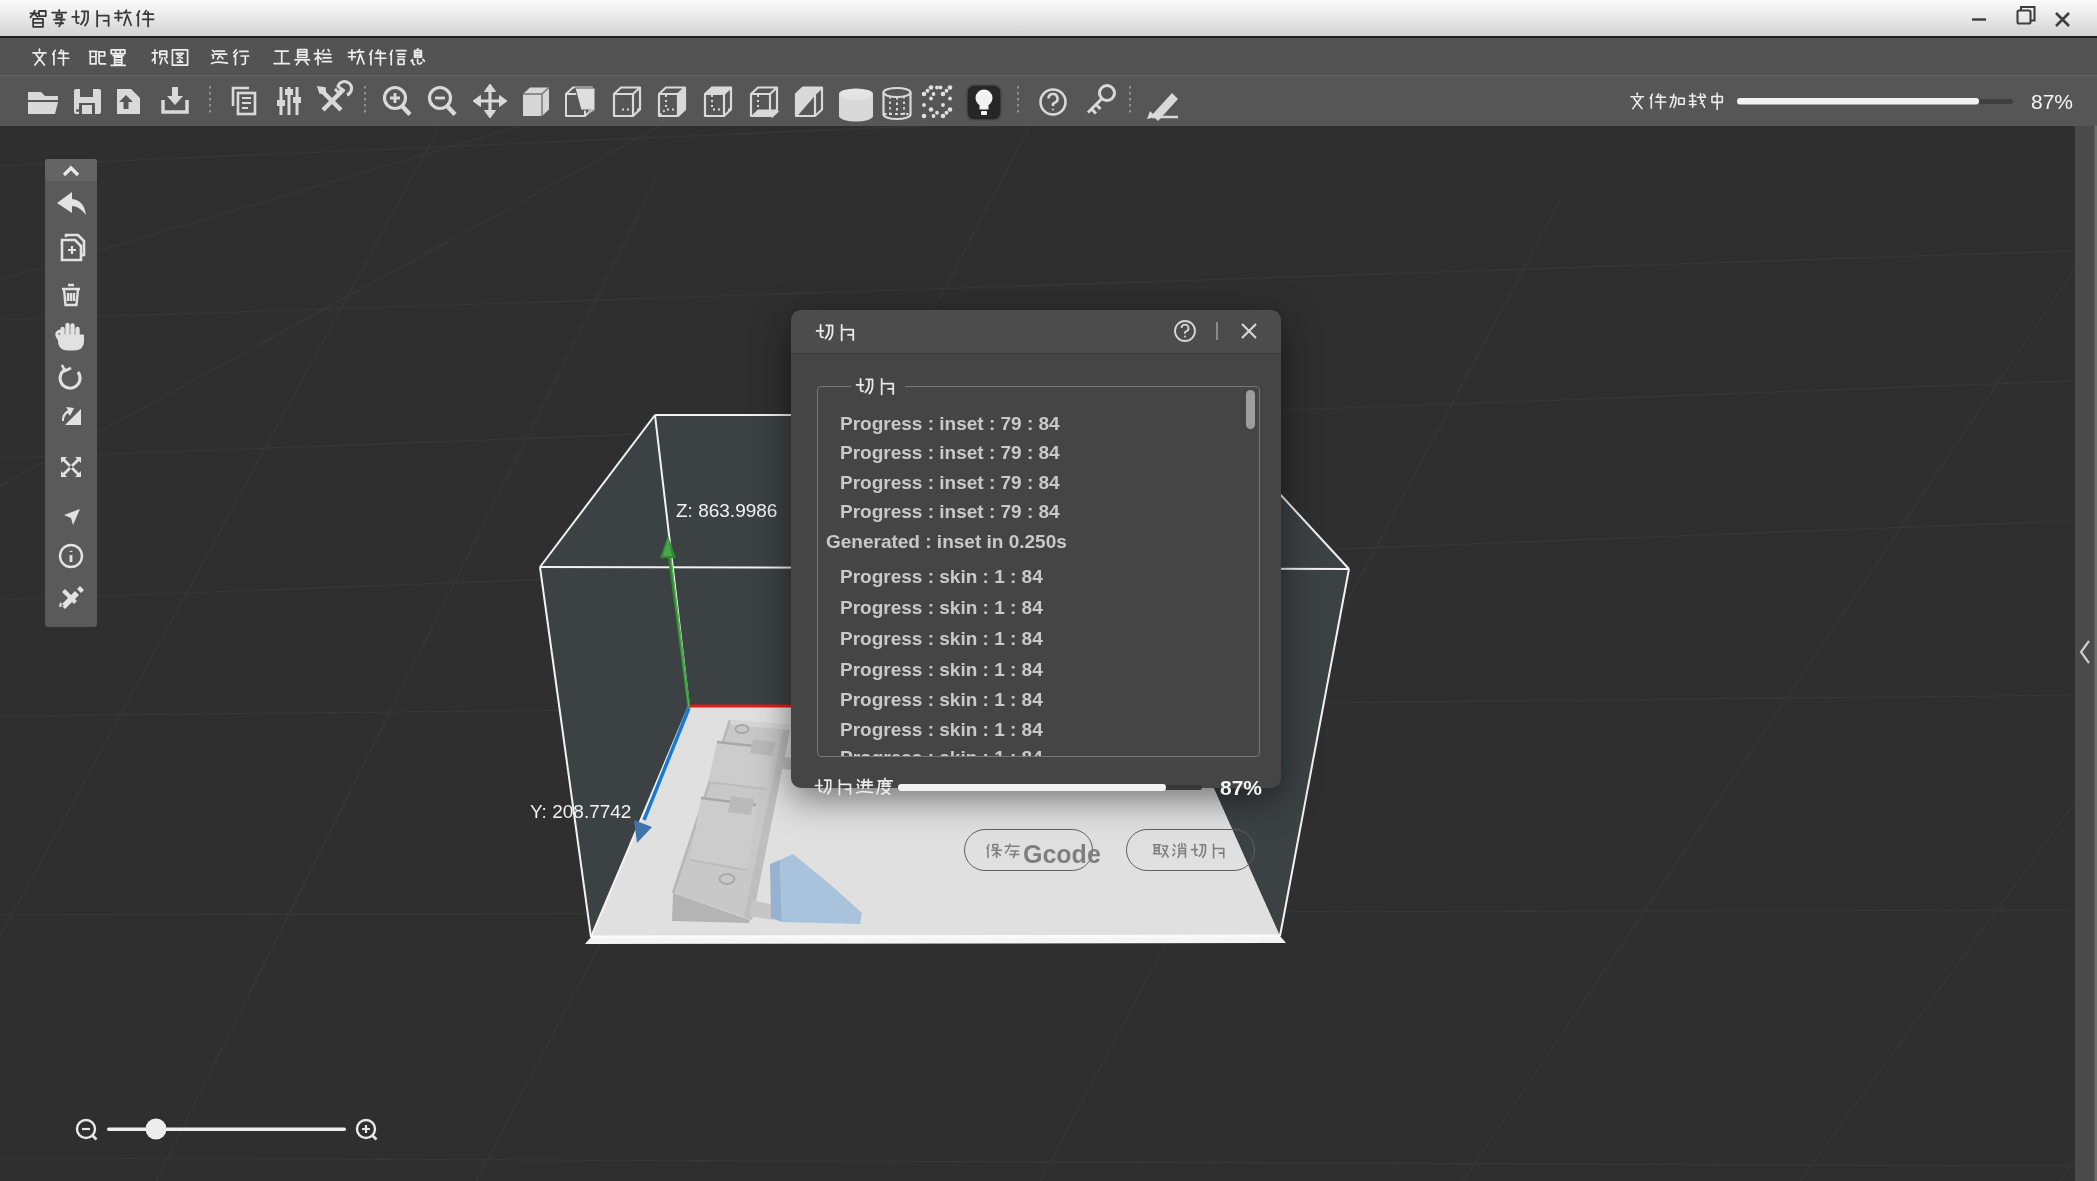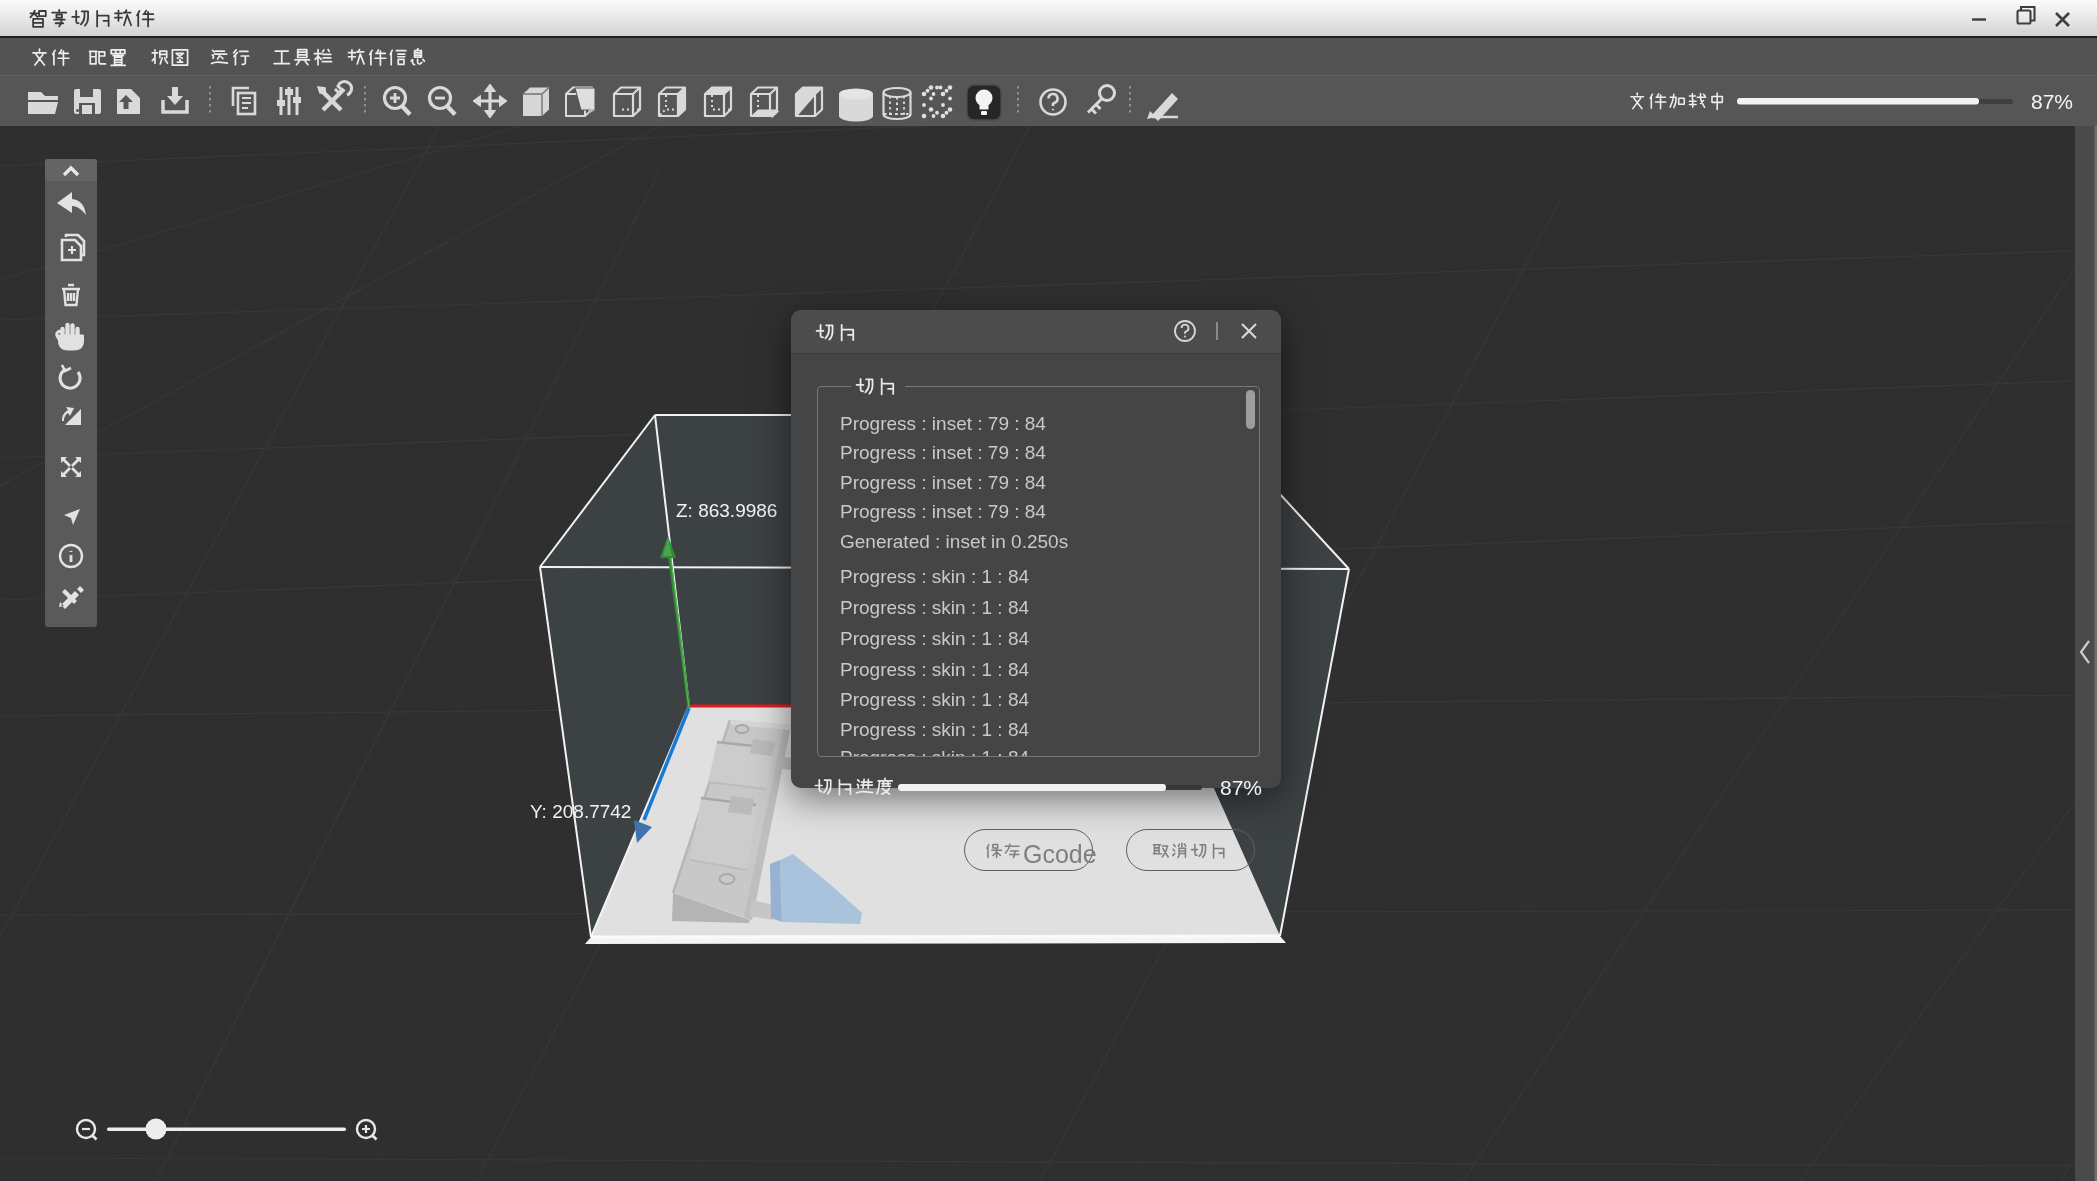--- a/index.html
+++ b/index.html
@@ -429,40 +429,40 @@
     <path d="M19,356 l16,-6 l-7,16 l-2,-7 z" fill="#e2e2e2"></path>
     <g stroke="#e2e2e2" fill="none" stroke-width="2.4">
       <circle cx="26" cy="397" r="11"></circle>
       <path d="M26,392 v1 M26,396 v7" stroke-width="2.8"></path>
     </g>
     <g fill="#e2e2e2">
       <path d="M16,446 l14,-14 l4,4 l-14,14 z M32,430 l3,-3 l4,4 l-3,3 z M14,448 l5,-1 l-4,-4 z"></path>
       <path d="M20,430 l12,12 l-3,3 l-12,-12 z"></path>
     </g>
   </svg>
-  <div id="dialog" class="abs" style="left:791px;top:310px;width:490px;height:478px;background:#454545;border-radius:10px;box-shadow:0 10px 36px rgba(0,0,0,0.5);">
+  <div id="dialog" class="abs" style="left:791px;top:310px;width:490px;height:478px;background:#454545;border-radius:10px;box-shadow:0 10px 36px rgba(0,0,0,0.5);font-weight:bold;">
     <div class="abs" style="left:0;top:0;width:490px;height:43px;background:#4c4c4c;border-radius:10px 10px 0 0;"></div>
     <div class="abs" style="left:0;top:43px;width:490px;height:1px;background:#3d3d3d;"></div>
     <svg class="abs" style="left:24px;top:12px" width="43" height="21" viewBox="0 0 216 100" stroke="#ebebeb" stroke-width="9" fill="none">
         <use href="#c-qie"></use>
         <use href="#c-pian" x="108"></use>
       </svg>
     <svg class="abs" style="left:370px;top:9px" width="110" height="26" viewBox="0 0 110 26" fill="none">
       <circle cx="24" cy="12" r="10" stroke="#d6d6d6" stroke-width="1.8"></circle>
       <path d="M20.5,9 a3.5,3.5 0 1 1 4.8,3.3 l-1.3,1 v1.5" stroke="#d6d6d6" stroke-width="1.8"></path>
       <circle cx="24" cy="17.5" r="1" fill="#d6d6d6"></circle>
       <path d="M56,3 v18" stroke="#9a9a9a" stroke-width="1.6"></path>
       <path d="M81,5 l14,14 M95,5 l-14,14" stroke="#d6d6d6" stroke-width="2.2"></path>
     </svg>
     <div class="abs" style="left:26px;top:76px;width:443px;height:371px;border:1.4px solid #787878;border-radius:4px;overflow:hidden;font-size:19px;color:#c9c9c9;">
       <div class="abs" style="left:22px;top:26px;">Progress : inset : 79 : 84</div>
       <div class="abs" style="left:22px;top:55.4px;">Progress : inset : 79 : 84</div>
       <div class="abs" style="left:22px;top:84.8px;">Progress : inset : 79 : 84</div>
       <div class="abs" style="left:22px;top:114.3px;">Progress : inset : 79 : 84</div>
-      <div class="abs" style="left:22px;top:143.7px;">Generated : inset in 0.250s</div>
+      <div class="abs" style="left:8px;top:143.7px;">Generated : inset in 0.250s</div>
       <div class="abs" style="left:22px;top:179.3px;">Progress : skin : 1 : 84</div>
       <div class="abs" style="left:22px;top:209.8px;">Progress : skin : 1 : 84</div>
       <div class="abs" style="left:22px;top:241.3px;">Progress : skin : 1 : 84</div>
       <div class="abs" style="left:22px;top:271.7px;">Progress : skin : 1 : 84</div>
       <div class="abs" style="left:22px;top:301.7px;">Progress : skin : 1 : 84</div>
       <div class="abs" style="left:22px;top:332.2px;">Progress : skin : 1 : 84</div>
       <div class="abs" style="left:22px;top:360px;">Progress : skin : 1 : 84</div>
       <div class="abs" style="left:428px;top:3px;width:9px;height:39px;background:#9d9d9d;border-radius:4.5px;"></div>
     </div>
     <div class="abs" style="left:60px;top:69px;width:54px;height:14px;background:#454545;"></div>

